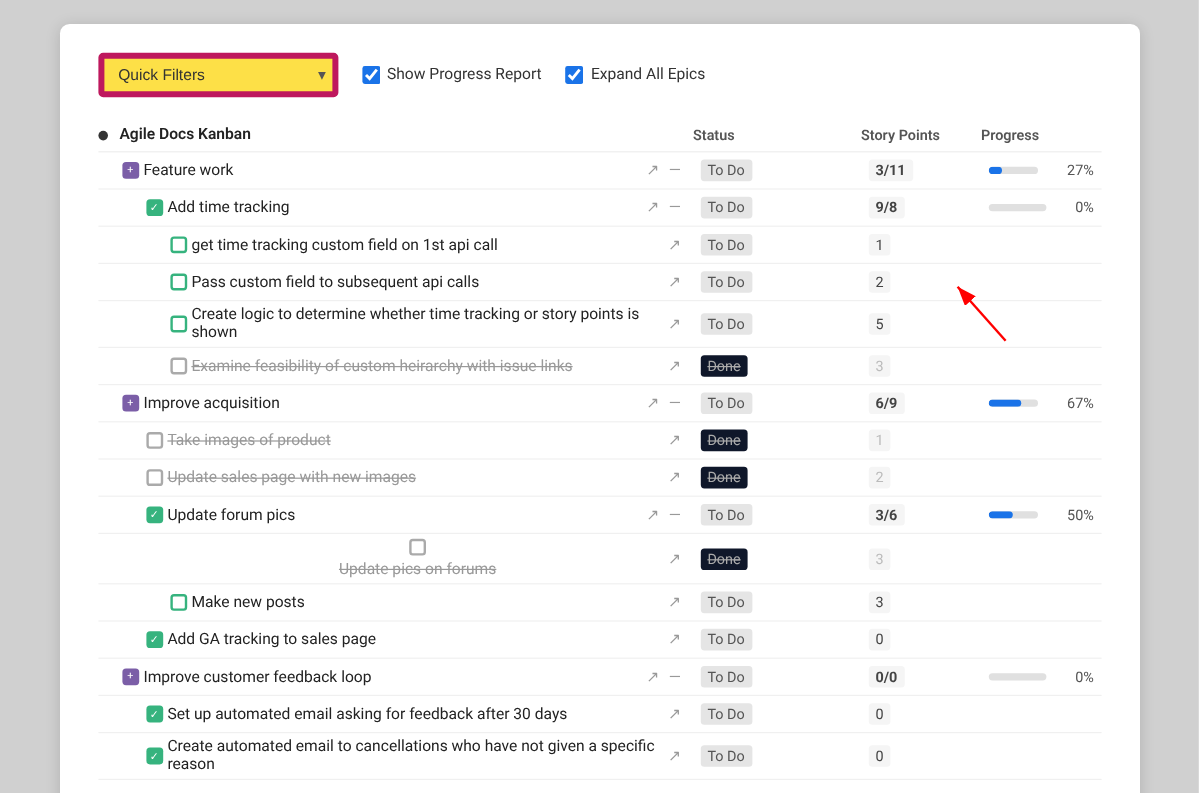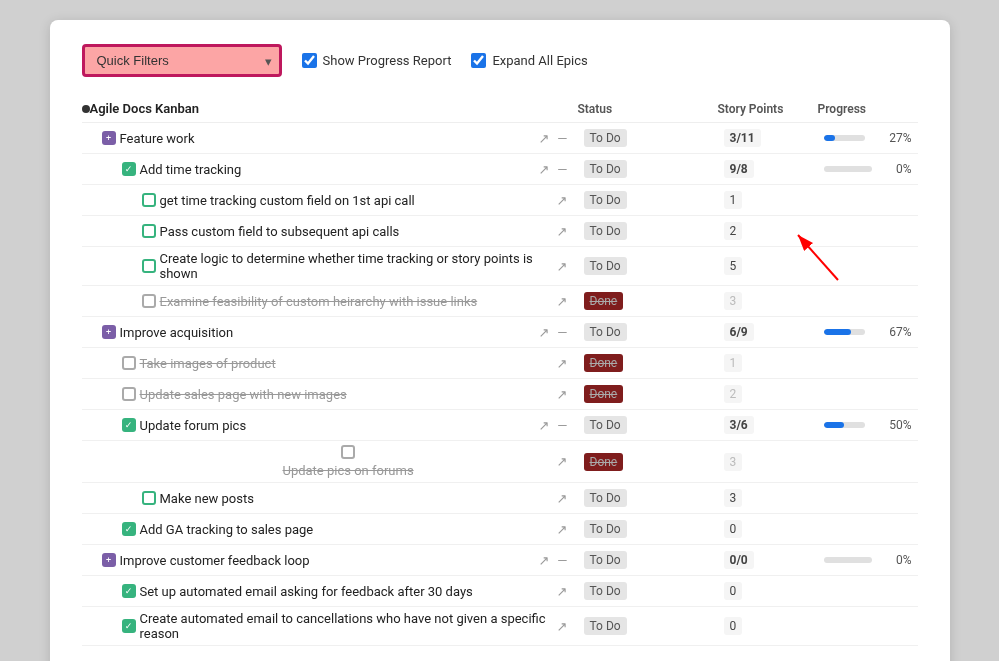--- a/index.html
+++ b/index.html
@@ -20,26 +20,26 @@
       width: 900px;
       padding: 24px 32px 32px 32px;
     }
     .top-bar {
       display: flex;
       align-items: center;
       gap: 20px;
       margin-bottom: 18px;
     }
     .quick-filter-select {
-      border: 3px solid #be185d;
+      border: 5px solid #be185d;
       border-radius: 4px;
       padding: 6px 30px 6px 12px;
       font-size: 13px;
       color: #333;
-      background: #fca5a5;
+      background: #fde047;
       cursor: pointer;
       appearance: none;
       position: relative;
       min-width: 200px;
     }
     .select-wrap {
       position: relative;
       display: inline-block;
     }
     .select-wrap::after {
@@ -75,21 +75,21 @@
       padding: 6px 0;
       border-bottom: 1px solid #eee;
     }
     .board-title-row .board-name {
       font-weight: 600;
       font-size: 13px;
       color: #222;
       flex: 1;
       display: flex;
       align-items: center;
-      gap: 0;
+      gap: 10px;
     }
     .dot {
       width: 8px; height: 8px;
       border-radius: 50%;
       background: #333;
       display: inline-block;
     }
     .col-headers {
       display: flex;
       align-items: center;
@@ -154,21 +154,21 @@
     .status-badge {
       font-size: 12px;
       color: #555;
       background: #e5e5e5;
       border-radius: 3px;
       padding: 2px 6px;
       display: inline-block;
     }
     .status-badge.done {
       color: #aaa;
-      background: #7f1d1d;
+      background: #0f172a;
       text-decoration: line-through;
     }
 
     .points-cell {
       width: 100px;
       padding: 2px 6px;
     }
     .points-val {
       font-size: 12px;
       color: #444;

